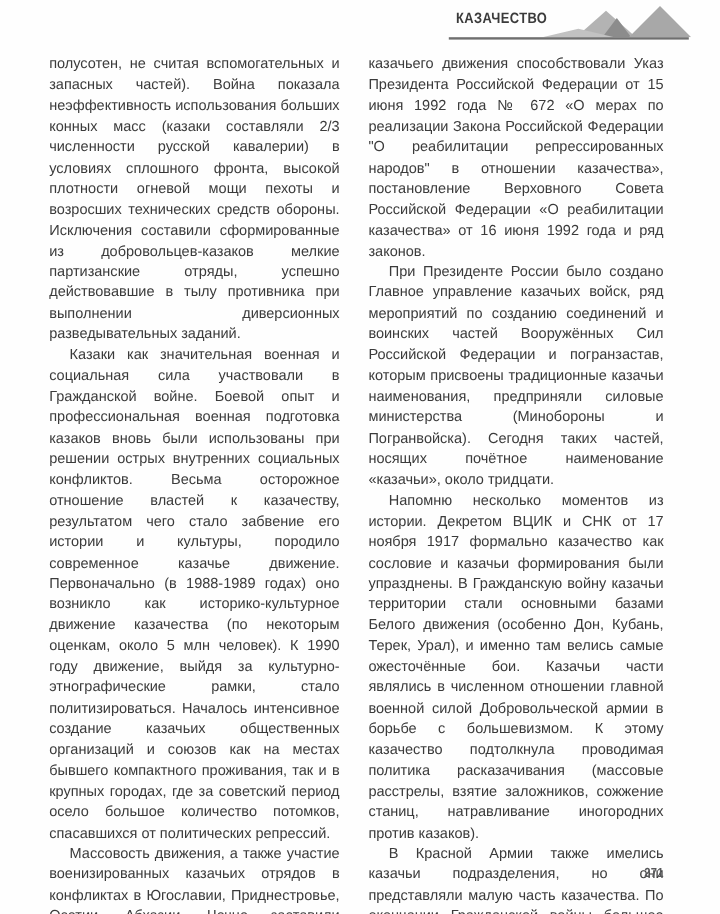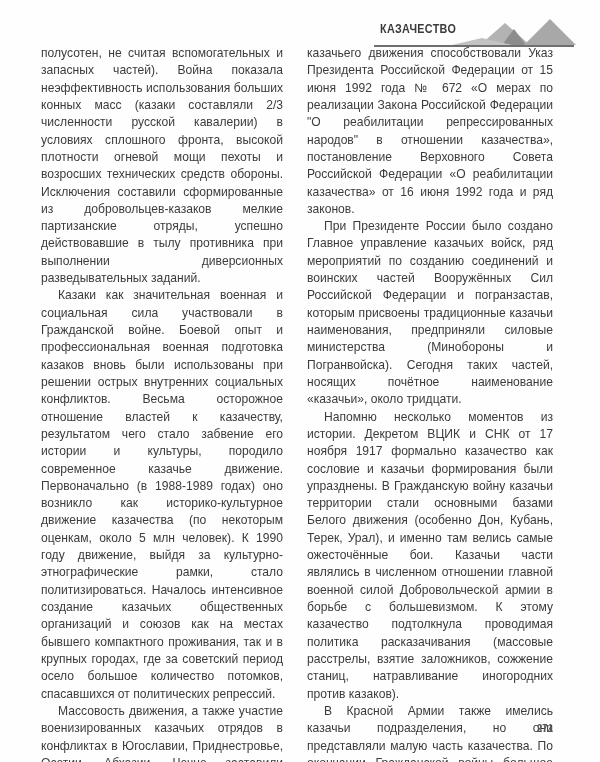--- a/index.html
+++ b/index.html
@@ -12,21 +12,21 @@
     background: #fefefe;
     font-family: "Liberation Sans", sans-serif;
     color: #3b3b3b;
     position: relative;
     overflow: hidden;
   }
 
   
   .running-head {
     position: absolute;
-    top: 20px;
+    top: 6px;
     left: 374px;
     width: 200px;
     height: 32px;
   }
   .running-head-title {
     position: absolute;
     left: 6px;
     top: 2px;
     font-size: 12.5px;
     font-weight: bold;

